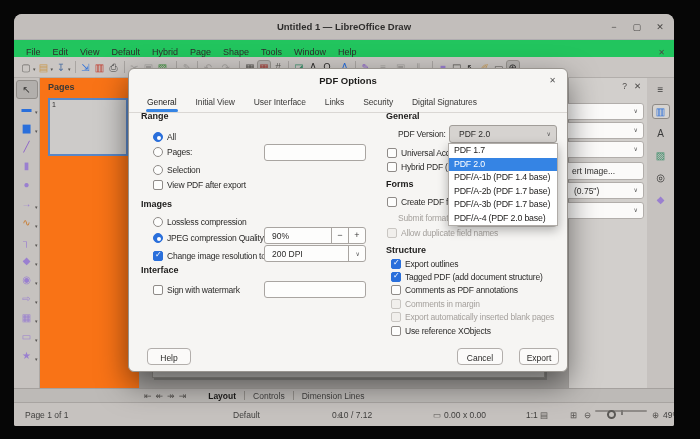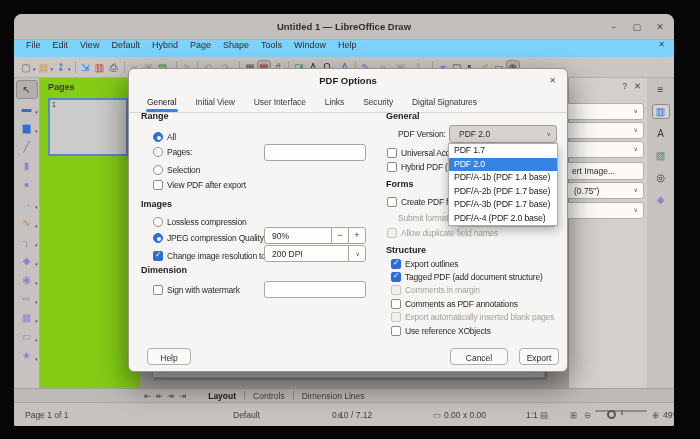--- a/index.html
+++ b/index.html
@@ -8,40 +8,40 @@
   #stage{position:relative;width:700px;height:439px;overflow:hidden}
 
   
   .window{position:absolute;left:14px;top:14px;width:660px;height:412px;background:#c6c2bf;
           border-radius:8px 8px 2px 2px;display:flex;flex-direction:column;overflow:hidden}
   .titlebar{height:26px;background:#c2bebb;border-bottom:1px solid #b0acb0;position:relative;
             display:flex;align-items:center;justify-content:center;border-radius:8px 8px 0 0}
   .title{font-size:9.5px;font-weight:bold;color:#2e2d2c}
   .wcontrols{position:absolute;right:8px;top:0;height:100%;display:flex;gap:11px;align-items:center}
   .wc{font-size:9px;color:#4a4846;width:12px;text-align:center;cursor:default}
-  .menubar{height:17px;background:#7dd3fc;display:flex;align-items:flex-start;position:relative}
+  .menubar{height:17px;background:#22c55e;display:flex;align-items:flex-end;position:relative}
   .menubar-items{display:flex;align-items:center;padding-left:6px}
   .menu-item{font-size:9px;color:#2e2d2c;padding:0 6px}
   .menubar-close{position:absolute;right:9px;font-size:8px;color:#4a4846}
   .toolbar{height:21px;background:#cac6c3;border-bottom:1px solid #b2aeab;display:flex;align-items:center;padding-left:5px}
   .tbtn{display:flex;align-items:center;height:17px;position:relative}
   .tbi{width:14px;height:15px;font-size:10px;line-height:15px;text-align:center}
   .tbtn.dim .tbi{opacity:.42}
   .tbtn.dd::after{content:"▾";font-size:5px;color:#55524f;margin:4px 1px 0 0}
   .tbtn.active .tbi{background:#b5b2af;border:1px solid #96928d;border-radius:3px;line-height:13px}
   .tbtn.sep{width:1px;height:12px;background:#a9a5a2;margin:0 3px}
 
   
   .wbody{flex:1;display:flex;position:relative;min-height:0}
   .drawbar{width:26px;background:#c6c2bf;border-right:1px solid #aca8a5;display:flex;flex-direction:column;align-items:center;padding-top:2px}
   .dbtn{height:19px;width:22px;display:flex;align-items:center;justify-content:center;position:relative}
   .dbtn .dbi{font-size:10px}
   .dbtn.dd::after{content:"▾";position:absolute;right:0px;bottom:3px;font-size:5px;color:#55524f}
   .dbtn.active{background:#b2afac;border:1px solid #918d89;border-radius:3px}
-  .pages{width:100px;background:#84cc16;border-right:1px solid #a5a19e;padding:4px 0 0 8px;position:relative}
+  .pages{width:100px;background:#f97316;border-right:1px solid #a5a19e;padding:4px 0 0 8px;position:relative}
   .pages-title{font-size:9px;font-weight:bold;color:#3a3938}
   .thumb{margin-top:6px;width:80px;height:58px;background:#cdcbc9;border:2px solid #5a87c6;position:relative}
   .thumb-num{position:absolute;left:2px;top:1px;font-size:7px;color:#2e2d2c}
   .canvas{flex:1;background:#a9a6a3;position:relative}
   .page-frag{position:absolute;left:12px;top:10px;width:393px;height:290px;background:#c4c2bf;
              border:1px solid #96938e;box-shadow:2px 2px 0 rgba(0,0,0,.18)}
   .deck{width:79px;background:#d2cfcc;border-left:1px solid #a5a19e;position:relative;font-size:8.5px;color:#333}
   .deck-head{position:absolute;right:6px;top:3px;font-size:8.5px;color:#4a4846;display:flex;gap:7px}
   .dw{position:absolute;left:-20px;width:95px;height:17px;background:#fbfaf9;border:1px solid #b2aeab;border-radius:3px}
   .dw .chev{position:absolute;right:5px;top:3px;font-size:6px;color:#555}
@@ -503,21 +503,21 @@
     <div class="row checked" style="left:24px;top:181px">
       <span class="cbx"></span>
       <span>Change image resolution to:</span>
     </div>
     <div class="field" style="left:135px;top:176px;width:102px">
       <span class="sel-val" style="display:block">200 DPI</span>
       <span class="sel-seg"></span>
       <span class="sel-chev">∨</span>
     </div>
 
-    <div class="sect" style="left:12px;top:196px">Dimension</div>
+    <div class="sect" style="left:12px;top:196px">Interface</div>
     <div class="row" style="left:24px;top:215px">
       <span class="cbx"></span>
       <span>Sign with watermark</span>
     </div>
     <input class="field" style="left: 135px; top: 212px; width: 102px;" value="">
 
     <div class="sect" style="left:257px;top:42px">General</div>
     <div class="lbl" style="left:269px;top:60px">PDF Version:</div>
     <div class="verfield">
       <span class="sel-val" style="display:block">PDF 2.0</span>
@@ -552,28 +552,28 @@
         <div class="row checked">
           <span class="cbx"></span>
           <span>Export outlines</span>
         </div>
 
         <div class="row checked">
           <span class="cbx"></span>
           <span>Tagged PDF (add document structure)</span>
         </div>
 
+        <div class="row unchecked">
+          <span class="cbx"></span>
+          <span>Comments as PDF annotations</span>
+        </div>
+
         <div class="row disabled">
           <span class="cbx"></span>
           <span>Comments in margin</span>
-        </div>
-
-        <div class="row unchecked">
-          <span class="cbx"></span>
-          <span>Comments as PDF annotations</span>
         </div>
 
         <div class="row disabled">
           <span class="cbx"></span>
           <span>Export automatically inserted blank pages</span>
         </div>
 
         <div class="row unchecked">
           <span class="cbx"></span>
           <span>Use reference XObjects</span>
@@ -584,16 +584,16 @@
 
     <div class="popt">PDF 1.7</div>
         <div class="popt selected">PDF 2.0</div>
         <div class="popt">PDF/A-1b (PDF 1.4 base)</div>
         <div class="popt">PDF/A-2b (PDF 1.7 base)</div>
         <div class="popt">PDF/A-3b (PDF 1.7 base)</div>
         <div class="popt">PDF/A-4 (PDF 2.0 base)</div>
       </div>
 
     <button class="btn" style="left:18px;width:44px">Help</button>
-    <button class="btn" style="left:321px;width:58px">Cancel</button>
+    <button class="btn" style="left:328px;width:46px">Cancel</button>
     <button class="btn" style="left:390px;width:40px">Export</button>
   </div>
 </div>
 
 </body></html>

